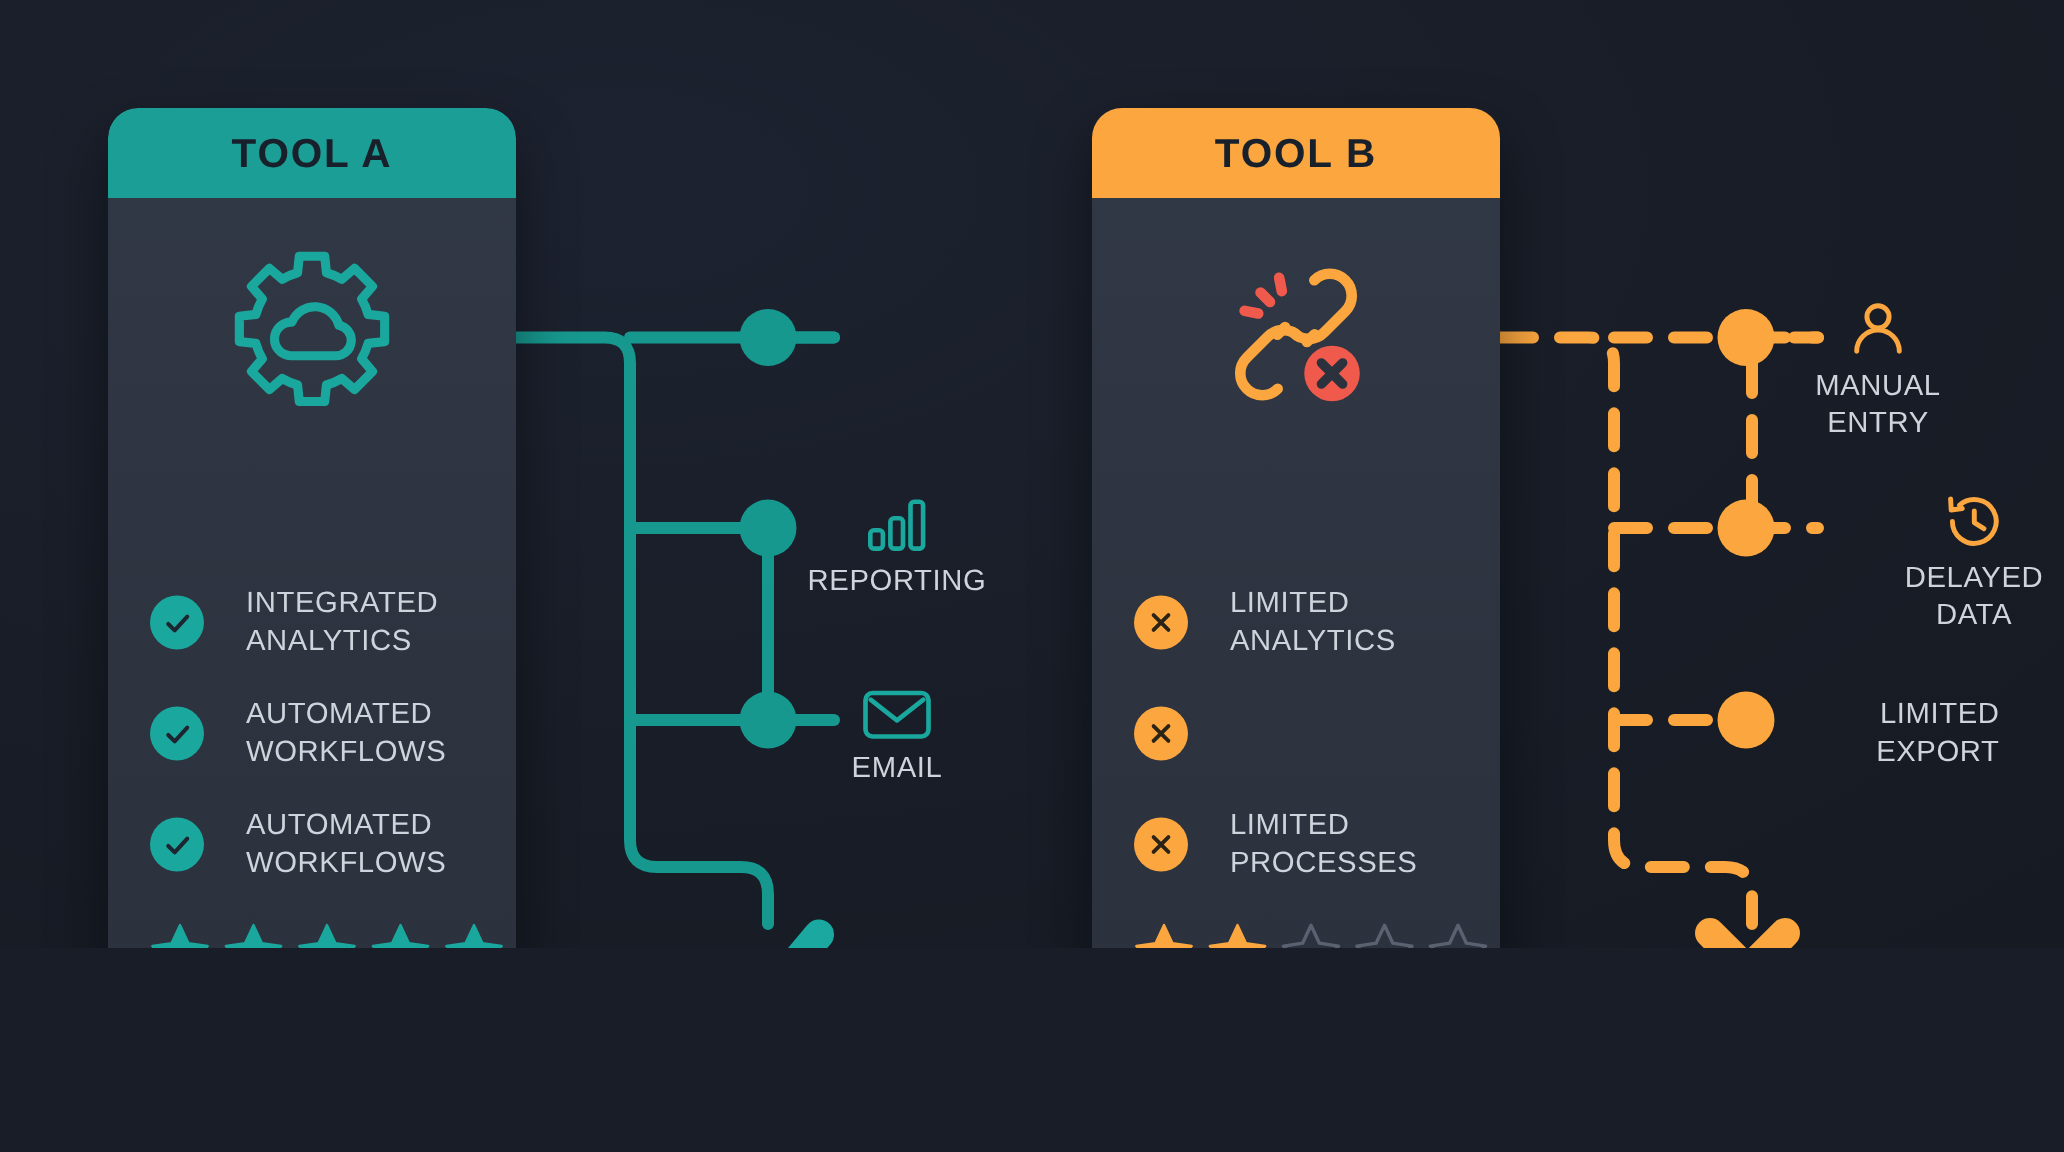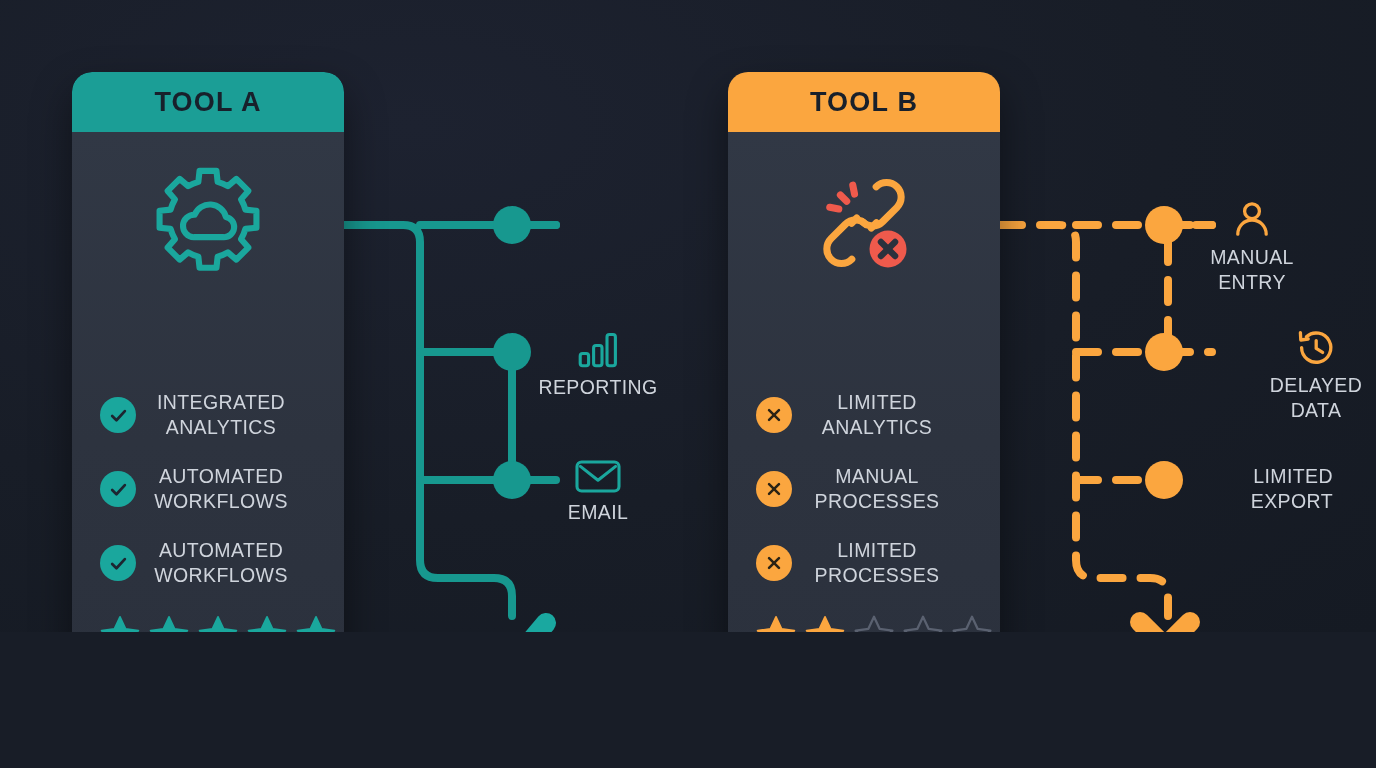--- a/index.html
+++ b/index.html
@@ -61,23 +61,22 @@
 
   .feature-list {
     position: absolute;
     left: 28px;
     top: 246px;
     right: 16px;
   }
   .feature-row {
     display: flex;
     align-items: center;
-    gap: 0;
+    gap: 28px;
     height: 74px;
-    text-align: center;
   }
   .feature-badge {
     width: 36px; height: 36px;
     border-radius: 50%;
     flex: 0 0 36px;
     display: flex;
     align-items: center;
     justify-content: center;
   }
   .feature-badge.teal   { background: #1aa79d; }
@@ -288,21 +287,20 @@
           </span>
           <span class="feature-text">LIMITED ANALYTICS</span>
         </div>
         <div class="feature-row">
           <span class="feature-badge orange">
             <svg width="18" height="18" viewBox="0 0 24 24" fill="none" stroke="#2b2315" stroke-width="3.4" stroke-linecap="round">
               <path d="M5.4 5.4 L 18.6 18.6"></path>
                 <path d="M18.6 5.4 L 5.4 18.6"></path>
             </svg>
           </span>
-          <span class="feature-text">MANUAL PROCESSES</span>
         </div>
         <div class="feature-row">
           <span class="feature-badge orange">
             <svg width="18" height="18" viewBox="0 0 24 24" fill="none" stroke="#2b2315" stroke-width="3.4" stroke-linecap="round">
               <path d="M5.4 5.4 L 18.6 18.6"></path>
                 <path d="M18.6 5.4 L 5.4 18.6"></path>
             </svg>
           </span>
           <span class="feature-text">LIMITED PROCESSES</span>
         </div>

